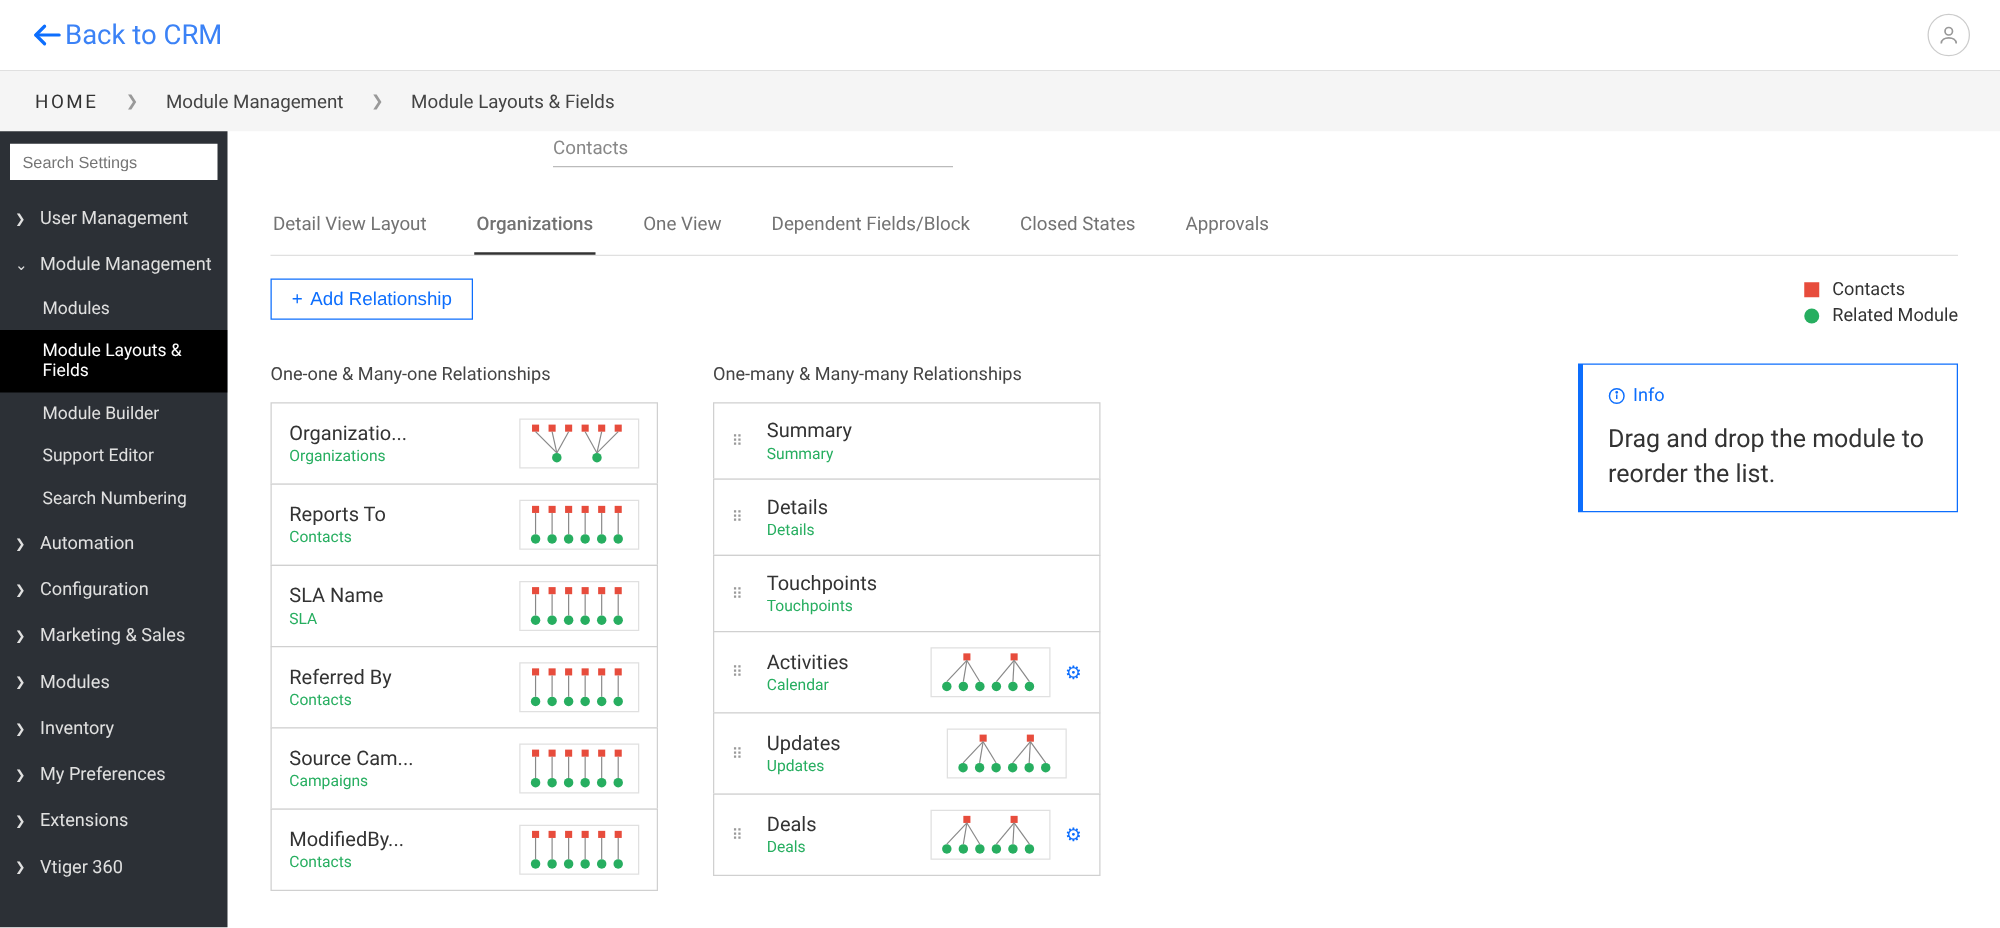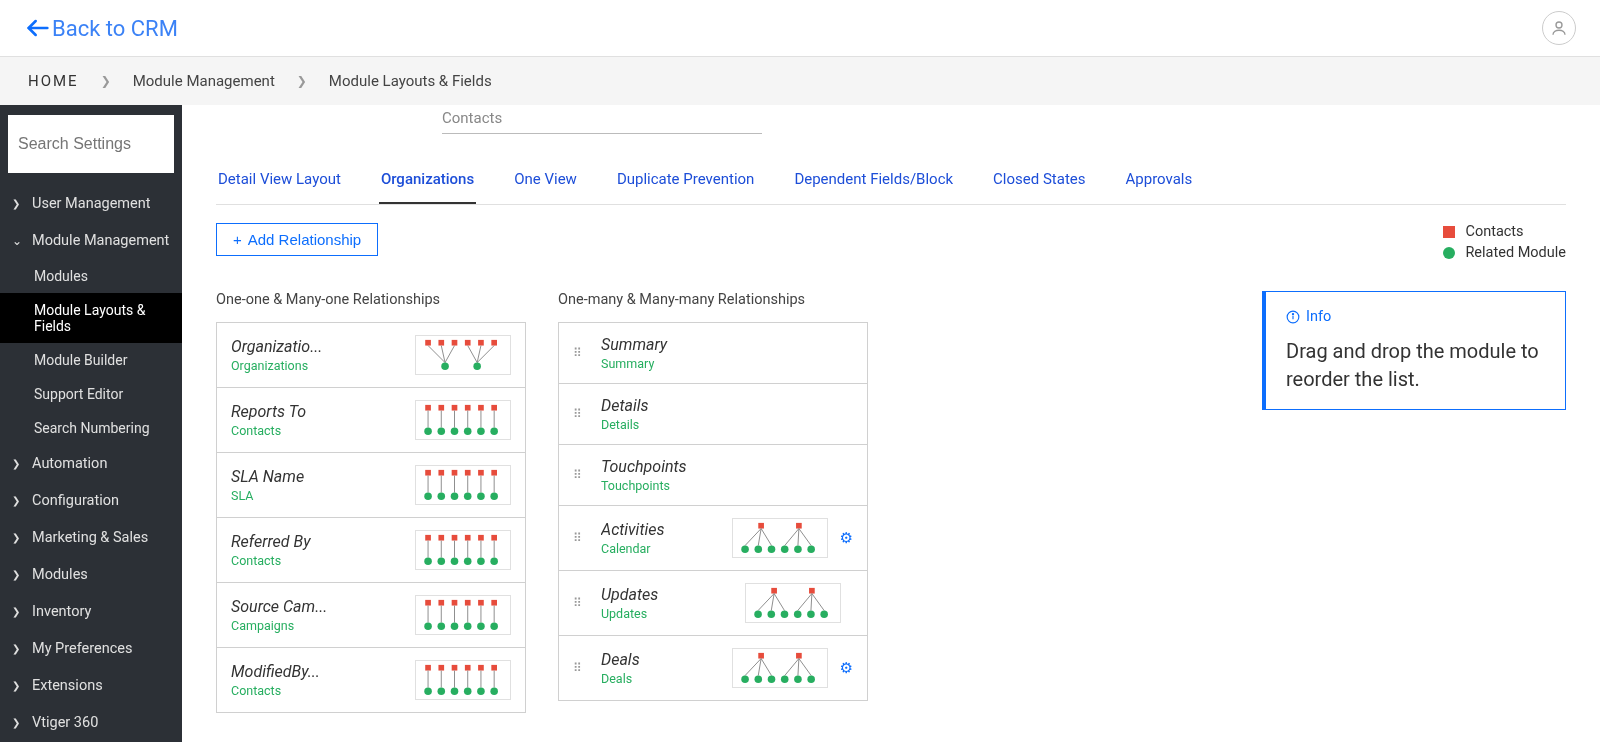--- a/index.html
+++ b/index.html
@@ -11,50 +11,50 @@
   .avatar-circle { width: 34px; height: 34px; border-radius: 50%; border: 1px solid #ccc; display: flex; align-items: center; justify-content: center; color: #999; }
 
   .breadcrumb-bar { background: #f5f5f5; height: 48px; display: flex; align-items: center; padding: 0 28px; gap: 22px; font-size: 15px; color: #444; }
   .breadcrumb-home { letter-spacing: 2px; color: #333; font-weight: 400; }
   .breadcrumb-sep { color: #999; font-size: 12px; }
 
   .main-layout { display: flex; height: calc(100vh - 105px); }
   
   .sidebar { width: 182px; background: #2c3036; color: #e0e0e0; display: flex; flex-direction: column; overflow-y: auto; }
   .sidebar-search { margin: 10px 8px 12px 8px; }
-  .sidebar-search input { width: 100%; padding: 20px 10px; border: none; font-size: 16px; background: #fff; color: #333; }
+  .sidebar-search input { width: 100%; padding: 7px 10px; border: none; font-size: 13px; background: #fff; color: #333; }
   .sidebar-item { display: flex; align-items: center; gap: 10px; padding: 10px 12px; cursor: pointer; font-size: 14.5px; }
   .sidebar-caret { width: 10px; display: inline-block; font-size: 12px; }
   .sidebar-subitem { padding: 9px 12px 9px 34px; font-size: 14px; cursor: pointer; }
   .sidebar-subitem.active { background: #000; color: #fff; }
 
   .content { flex: 1; overflow-y: auto; padding: 0 34px 40px 34px; position: relative; }
   
   .dropdown-line { border-bottom: 1px solid #bbb; width: 320px; margin: 4px 0 0 226px; padding-bottom: 6px; color: #888; font-size: 15px; }
 
   .tabs { display: flex; gap: 36px; border-bottom: 1px solid #e0e0e0; margin-top: 26px; }
-  .tab { padding: 10px 2px 14px 2px; font-size: 15px; color: #1d4ed8; cursor: pointer; border-bottom: 2px solid transparent; }
+  .tab { padding: 10px 2px 14px 2px; font-size: 15px; color: #737373; cursor: pointer; border-bottom: 2px solid transparent; }
   .tab.active { border-bottom: 2px solid #333; font-weight: 500; }
 
   .add-rel-row { display: flex; justify-content: space-between; align-items: flex-start; margin-top: 18px; }
   .add-rel-btn { border: 1px solid #0d6efd; color: #0d6efd; background: #fff; padding: 7px 16px; font-size: 15px; cursor: pointer; display: flex; align-items: center; gap: 6px; }
   .legend { font-size: 14.5px; }
   .legend-row { display: flex; align-items: center; gap: 10px; margin-bottom: 4px; }
   .legend-square { width: 12px; height: 12px; background: #e74c3c; }
   .legend-circle { width: 12px; height: 12px; background: #27ae60; border-radius: 50%; }
 
-  .columns { display: flex; gap: 32px; margin-top: 26px; align-items: flex-start; }
+  .columns { display: flex; gap: 44px; margin-top: 26px; align-items: flex-start; }
   .col { }
   .col-left { width: 310px; }
   .col-mid { width: 310px; }
   .col-title { font-size: 14.5px; color: #444; margin-bottom: 14px; }
 
   .rel-card { border: 1px solid #d0d0d0; padding: 12px 14px; display: flex; align-items: center; justify-content: space-between; margin-bottom: -1px; background: #fff; }
   .rel-text { overflow: hidden; }
-  .rel-title { font-size: 16px; white-space: nowrap; overflow: hidden; text-overflow: ellipsis; max-width: 130px; font-style: italic; }
+  .rel-title { font-size: 16px; white-space: nowrap; overflow: hidden; text-overflow: ellipsis; max-width: 130px; }
   .rel-sub { font-size: 12.5px; color: #27ae60; margin-top: 2px; }
   .rel-diagram { width: 96px; height: 40px; border: 1px solid #e0e0e0; display: flex; align-items: center; justify-content: center; }
   .rel-diagram svg { width: 86px; height: 34px; }
 
   .rel-card.many { display: grid; grid-template-columns: 16px 1fr auto auto; align-items: center; gap: 12px; padding: 12px 14px; }
   .drag-handle { color: #999; cursor: grab; font-size: 12px; line-height: 8px; letter-spacing: 1px; }
   .gear { color: #0d6efd; cursor: pointer; font-size: 15px; }
 
   .info-box { border: 1px solid #0d6efd; border-left: 4px solid #0d6efd; padding: 16px 20px; width: 304px; margin-left: auto; }
   .info-title { color: #0d6efd; font-size: 14.5px; display: flex; align-items: center; gap: 6px; margin-bottom: 12px; }
@@ -144,21 +144,20 @@
   </div>
 
   <div class="content">
 
     <div class="dropdown-line">Contacts</div>
 
     <div class="tabs" id="tabs">
         <div class="tab">Detail View Layout</div>
         <div class="tab active">Organizations</div>
         <div class="tab">One View</div>
-        <div class="tab">Duplicate Prevention</div>
         <div class="tab">Dependent Fields/Block</div>
         <div class="tab">Closed States</div>
         <div class="tab">Approvals</div>
       </div>
 
     <div class="add-rel-row">
       <button class="add-rel-btn">
         <span>+</span>
         <span>Add Relationship</span>
       </button>

